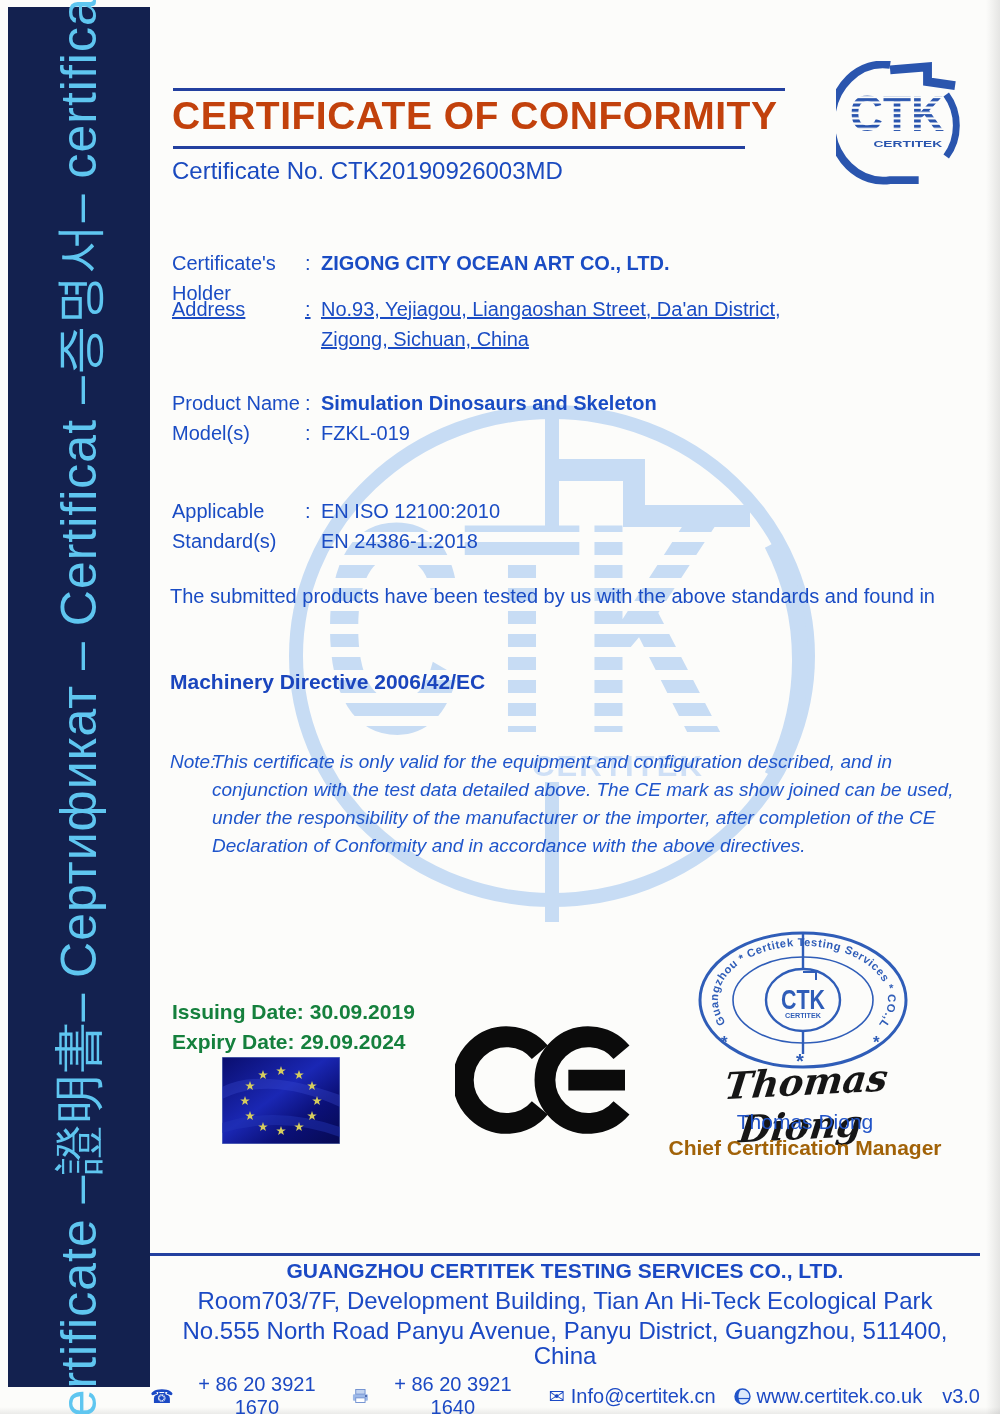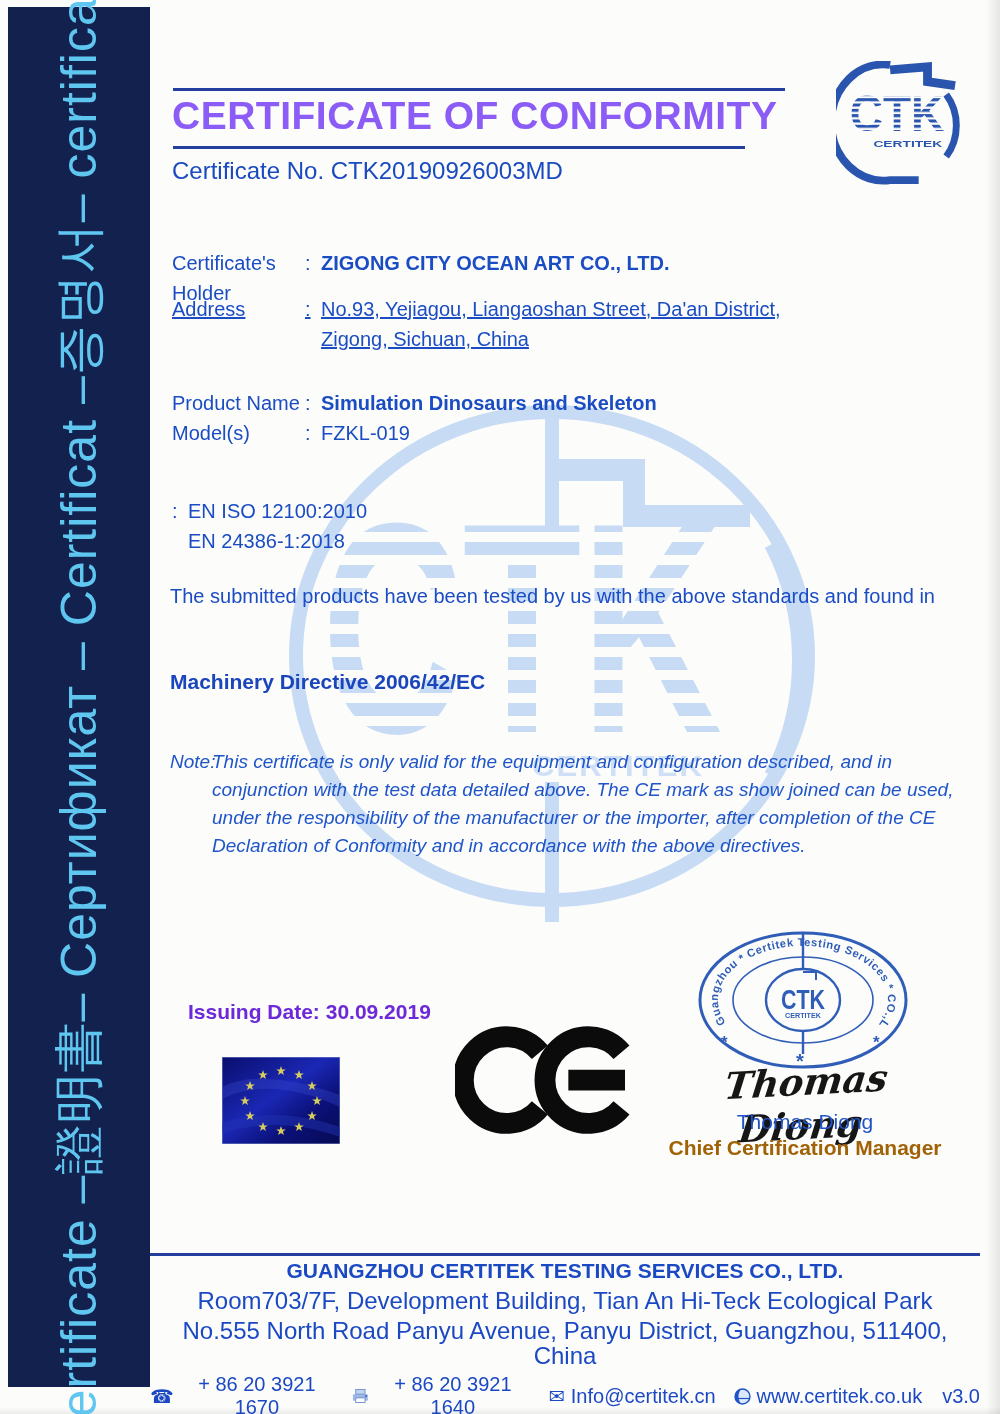--- a/index.html
+++ b/index.html
@@ -17,21 +17,21 @@
 
   
   .watermark{position:absolute;left:252px;top:404px;width:600px;height:525px;z-index:0;}
 
   .content{position:absolute;inset:0;z-index:1;}
 
   
   .rule{position:absolute;height:3px;background:#23409f;}
   .rule-top{left:173px;top:88px;width:612px;}
   .rule-bottom{left:173px;top:146px;width:572px;}
-  .doc-title{position:absolute;left:172px;top:94px;font-size:39px;font-weight:700;color:#8b5cf6;letter-spacing:.5px;}
+  .doc-title{position:absolute;left:172px;top:94px;font-size:39px;font-weight:700;color:#c2410c;letter-spacing:.5px;}
   .cert-no{position:absolute;left:172px;top:157px;font-size:24px;color:#1a4abf;}
   .ctk-logo{position:absolute;left:836px;top:61px;width:124px;height:124px;}
 
   
   .field{position:absolute;left:172px;width:810px;display:flex;align-items:flex-start;
          font-size:20px;line-height:30px;color:#1a4cc4;}
   .field .lbl{width:133px;flex:0 0 133px;}
   .field .sep{width:16px;flex:0 0 16px;}
   .field .val{flex:1;}
   .bold{font-weight:700;}
@@ -41,21 +41,21 @@
   .f-model{top:418px;}
   .f-standards{top:496px;}
 
   .statement{position:absolute;left:170px;top:581px;width:830px;font-size:20px;line-height:30px;color:#1a4cc4;}
   .directive{position:absolute;left:170px;top:670px;font-size:21px;font-weight:700;color:#1a45bd;}
 
   .note{position:absolute;left:170px;top:748px;display:flex;font-size:19px;line-height:28px;
         font-style:italic;color:#1f55cb;width:820px;}
   .note .lbl{width:42px;flex:0 0 42px;}
 
-  .dates{position:absolute;left:172px;top:997px;font-size:21px;line-height:30px;font-weight:700;color:#6d28d9;margin-left:16px;}
+  .dates{position:absolute;left:172px;top:997px;font-size:21px;line-height:30px;font-weight:700;color:#15803d;}
 
   .eu-flag{position:absolute;left:222px;top:1057px;width:118px;height:87px;}
   .ce-mark{position:absolute;left:455px;top:1014px;width:175px;height:133px;}
   .stamp{position:absolute;left:693px;top:926px;width:220px;height:148px;}
 
   .sig-script{position:absolute;left:676px;top:1060px;width:255px;text-align:center;
         font-family:"DejaVu Serif","Liberation Serif",serif;font-style:italic;font-weight:700;
         font-size:37px;color:#161616;transform:rotate(-3deg) skewX(-10deg);}
   .sig-name{position:absolute;left:680px;top:1110px;width:250px;text-align:center;font-size:21px;color:#2053c8;}
   .sig-title{position:absolute;left:665px;top:1136px;width:280px;text-align:center;font-size:21px;font-weight:700;color:#a16207;}
@@ -134,20 +134,21 @@
       <span class="lbl">Product Name</span>
       <span class="sep">:</span>
       <span class="val bold">Simulation Dinosaurs and Skeleton</span>
     </div>
     <div class="field f-model">
       <span class="lbl">Model(s)</span>
       <span class="sep">:</span>
       <span class="val">FZKL-019</span>
     </div>
     <div class="field f-standards">
+      <span class="lbl">Applicable Standard(s)</span>
       <span class="sep">:</span>
       <span class="val">
         <div>EN ISO 12100:2010</div>
         <div>EN 24386-1:2018</div>
       </span>
     </div>
 
     <div class="statement">
       <div>The submitted products have been tested by us with the above standards and found in</div>
     </div>
@@ -161,20 +162,24 @@
         <div>conjunction with the test data detailed above. The CE mark as show joined can be used,</div>
         <div>under the responsibility of the manufacturer or the importer, after completion of the CE</div>
         <div>Declaration of Conformity and in accordance with the above directives.</div>
       </span>
     </div>
 
     <div class="dates">
       <div>
         <span>Issuing Date:</span>
         <span>30.09.2019</span>
+      </div>
+      <div>
+        <span>Expiry Date:</span>
+        <span>29.09.2024</span>
       </div>
     </div>
 
     <svg class="eu-flag" viewBox="0 0 118 87" aria-hidden="true">
       <defs>
         <linearGradient id="flagbg" x1="0" y1="0" x2="1" y2="1">
           <stop offset="0" stop-color="#0a0e6e"></stop>
           <stop offset="0.45" stop-color="#1a27b4"></stop>
           <stop offset="0.7" stop-color="#0b1078"></stop>
           <stop offset="1" stop-color="#060a52"></stop>

